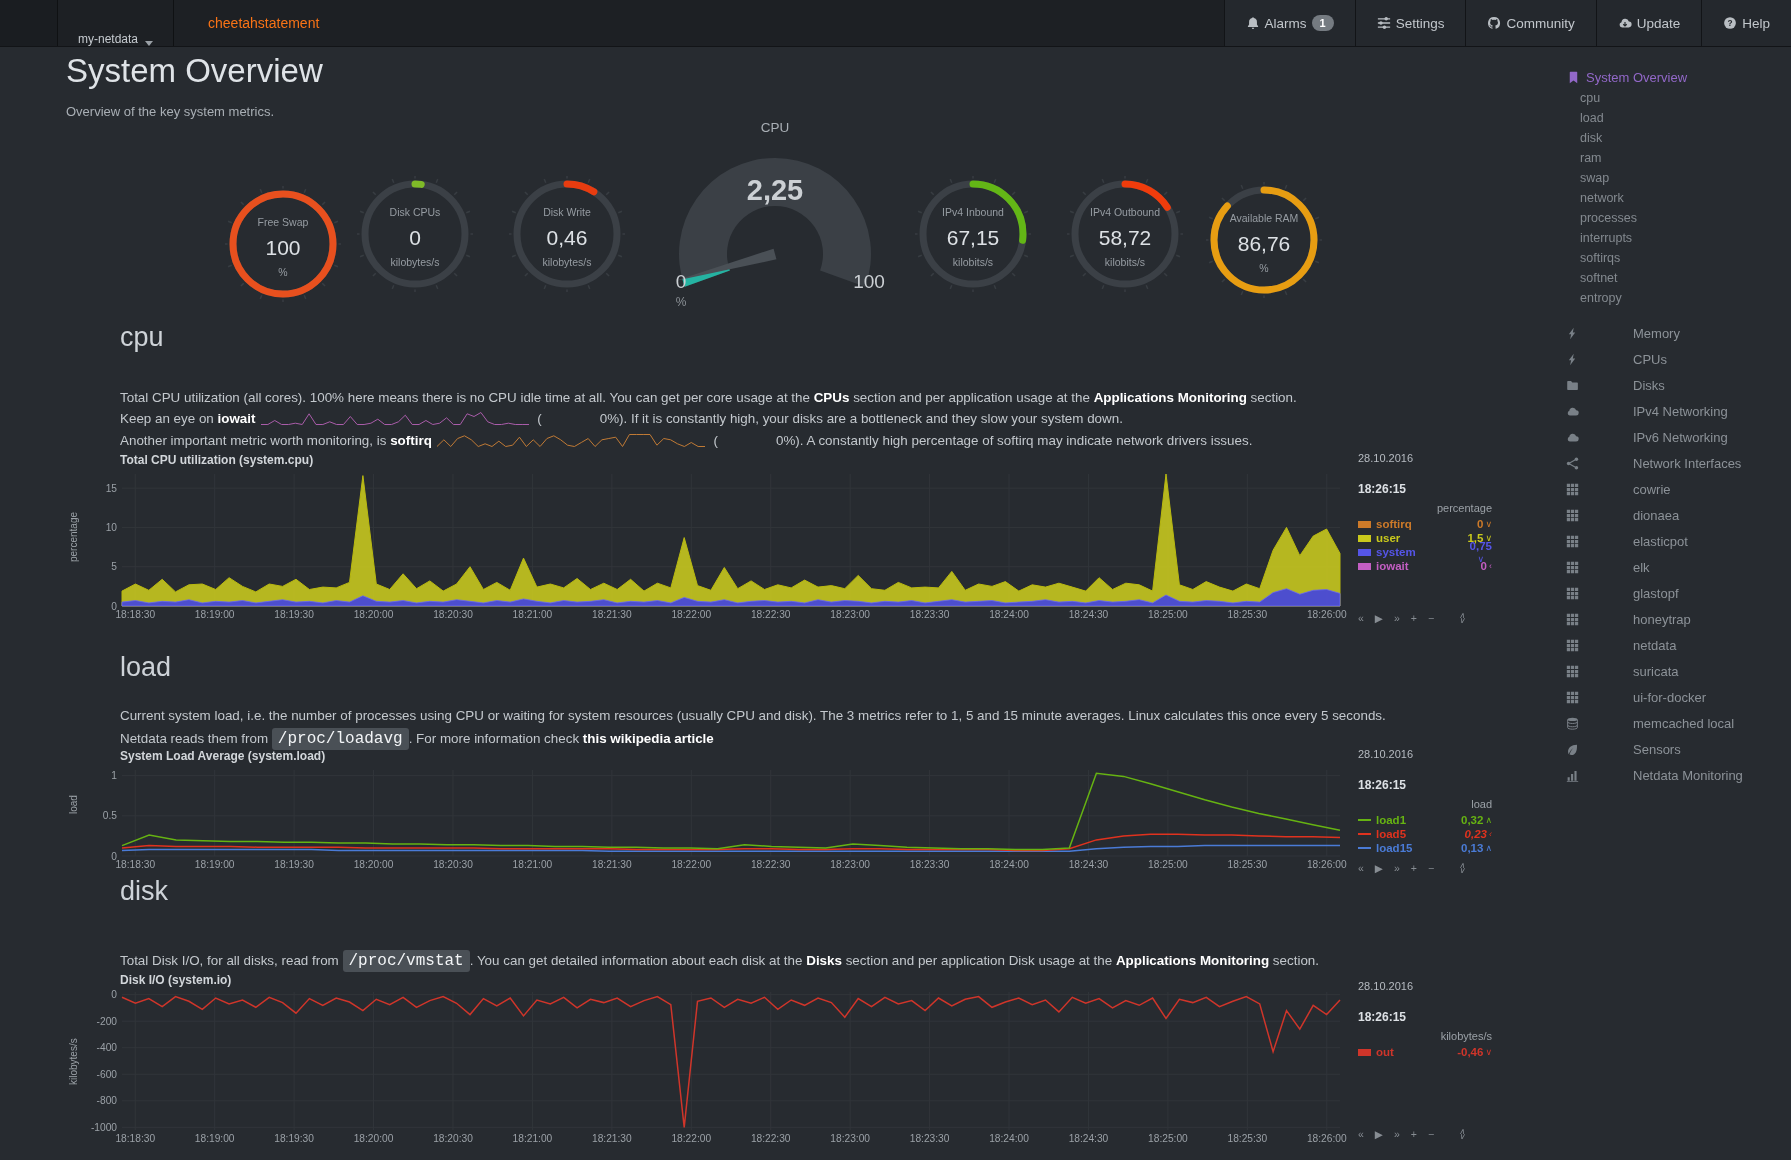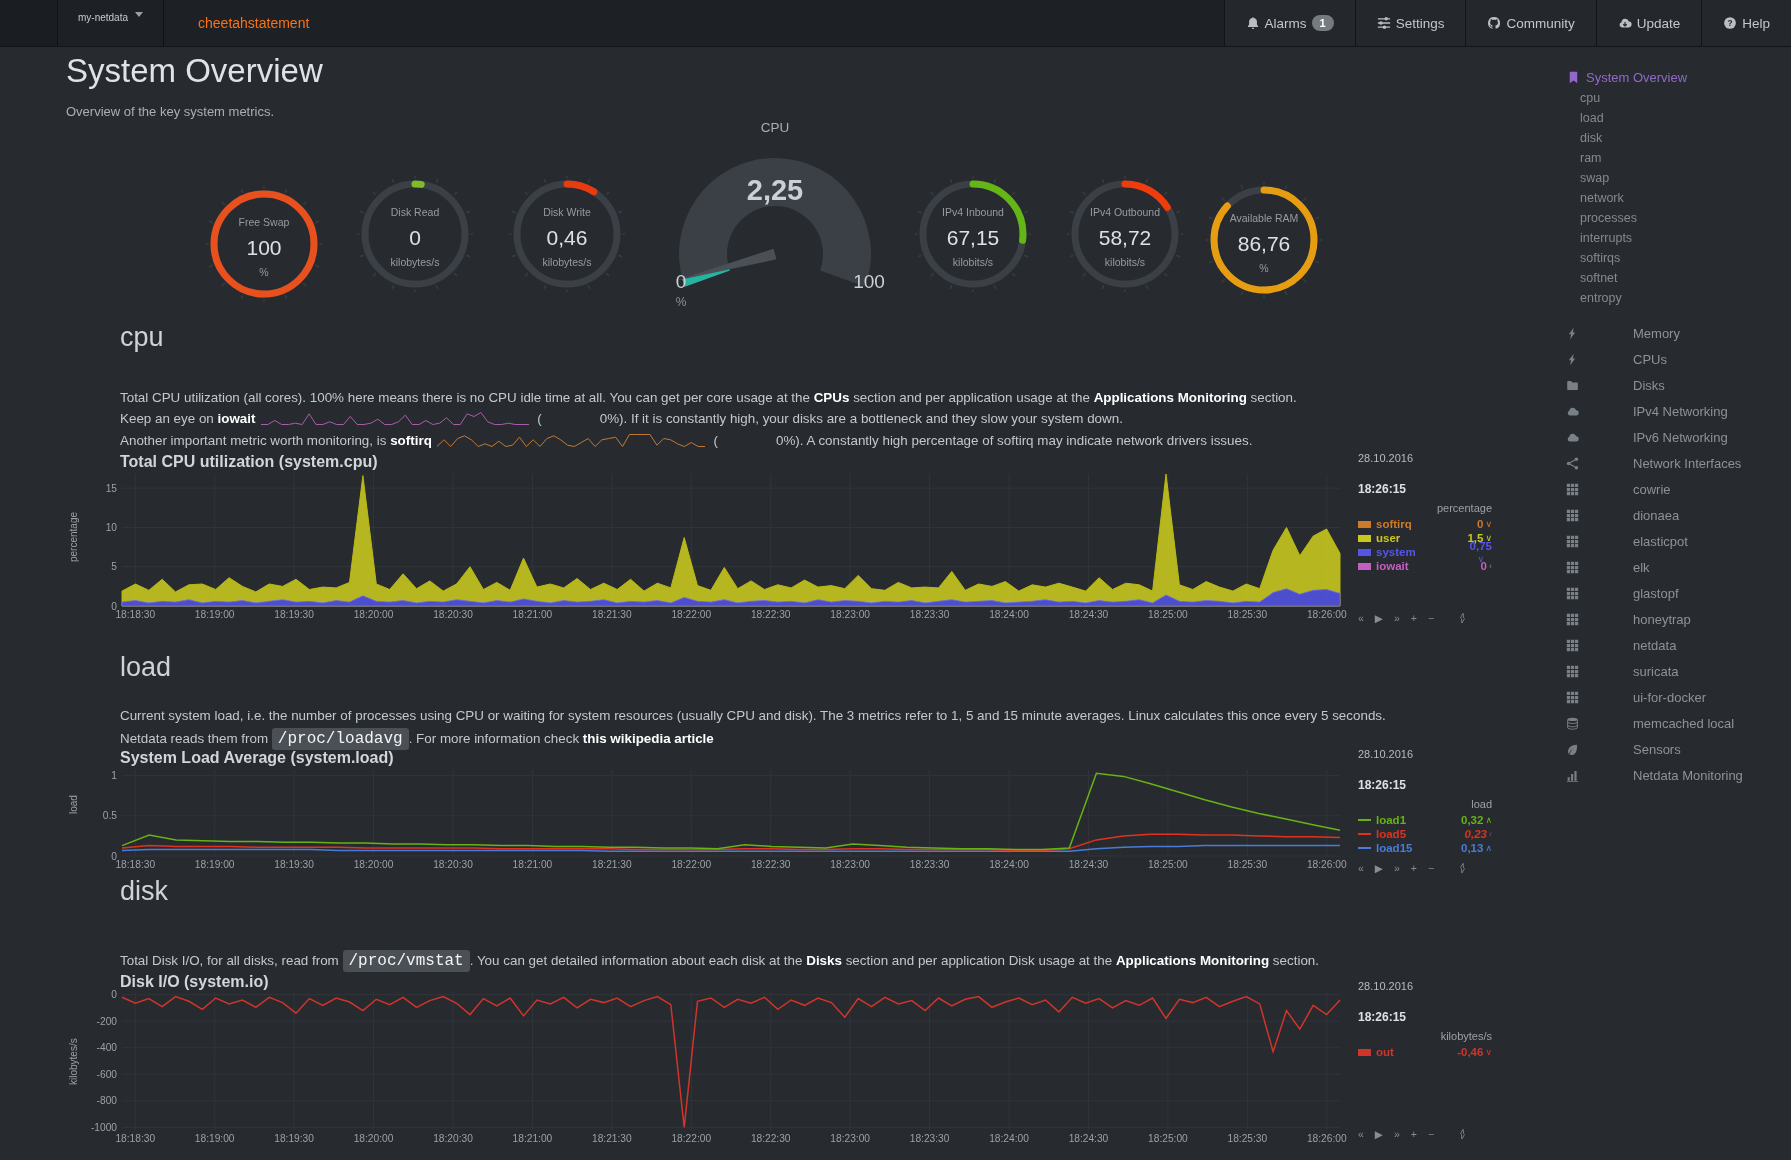--- a/index.html
+++ b/index.html
@@ -2,22 +2,22 @@
 <html><head>
 <meta charset="utf-8">
 <style>
   html,body{margin:0;padding:0;background:#1d2024;}
   .app{position:relative;width:1791px;height:1160px;overflow:hidden;background:#272b30;
        font-family:"Liberation Sans",sans-serif;color:#c3c8cd;}
   
   .navbar{position:absolute;left:0;top:0;width:1791px;height:46px;background:#1d2024;
           border-bottom:1px solid #121417;display:flex;align-items:stretch;}
   .nav-corner{width:57px;background:#1a1d21;border-right:1px solid #0f1113;}
-  .host-btn{display:flex;align-items:flex-start;padding:12px 20px;border-right:1px solid #0f1113;
-            color:#c6cbd0;font-size:10px;cursor:pointer;}
+  .host-btn{display:flex;align-items:flex-end;padding:0 20px;border-right:1px solid #0f1113;
+            color:#c6cbd0;font-size:12px;cursor:pointer;}
   .caret{width:0;height:0;border-left:4px solid transparent;border-right:4px solid transparent;
          border-top:5px solid #9aa0a6;margin-left:7px;}
   .brand{display:flex;align-items:center;margin-left:34px;font-size:14px;color:#f97316;}
   .nav-right{margin-left:auto;display:flex;align-items:stretch;}
   .nav-btn{display:flex;align-items:center;gap:5px;padding:0 21px;border-left:1px solid #121417;
            background:#24282d;color:#c2c7cc;font-size:13.5px;cursor:pointer;}
   .n-ico{display:inline-flex;width:14px;height:14px;color:#b9bec3;}
   .n-ico svg{width:14px;height:14px;}
   .badge{background:#757b81;color:#fff;border-radius:10px;font-size:11px;padding:2px 8px;font-weight:bold;}
   
@@ -36,21 +36,21 @@
   .sgauge svg{position:absolute;left:0;top:0;}
   .g-title{position:absolute;left:0;width:116px;top:30px;font-size:10.5px;color:#969ca2;}
   .g-value{position:absolute;left:0;width:116px;top:50px;font-size:21px;color:#dde1e5;}
   .g-units{position:absolute;left:0;width:116px;top:80px;font-size:10.5px;color:#969ca2;}
   .cpu-gauge{position:absolute;left:655px;top:120px;width:240px;height:200px;}
   .cpu-gauge .cg-title{position:absolute;left:0;top:0;width:240px;text-align:center;
                        font-size:13.5px;color:#a9afb5;}
   .cpu-gauge svg{position:absolute;left:0;top:16px;}
   
   .chart{position:absolute;width:1492px;}
-  .c-title{position:absolute;left:48px;top:1px;font-size:16px;font-weight:bold;color:#d2d6da;}
+  .c-title{position:absolute;left:48px;top:1px;font-size:12px;font-weight:bold;color:#d2d6da;}
   .y-unit{position:absolute;left:-4px;top:30px;width:14px;height:110px;
           writing-mode:vertical-rl;transform:rotate(180deg);text-align:center;
           font-size:10px;color:#9ba1a7;}
   .plot{position:absolute;left:0;top:14px;}
   .legend{position:absolute;left:1286px;top:0;width:134px;font-size:11px;}
   .l-date{color:#b6bbc1;font-size:11px;}
   .l-time{color:#dde1e5;font-weight:bold;font-size:12px;margin-top:18px;}
   .l-units{color:#9ba1a7;text-align:right;margin:6px 0 3px 0;}
   .l-row{display:flex;align-items:center;height:14px;font-weight:bold;font-size:11.5px;cursor:pointer;}
   .l-swatch{width:13px;height:7px;margin-right:5px;flex:none;}
@@ -133,21 +133,21 @@
             </svg>
           </span>
         <span>Help</span>
       </div>
     </div>
   </div>
 
   <div class="h1">System Overview</div>
   <div class="subtitle">Overview of the key system metrics.</div>
 
-  <div class="sgauge" style="left:206px;top:186px">
+  <div class="sgauge" style="left:225px;top:186px">
     <svg width="116" height="116">
         <line x1="113.5" y1="58" x2="117.5" y2="58" stroke="#383d42" stroke-width="1.5"></line>
         <line x1="109.27531405437642" y1="79.23893049626248" x2="112.97083218442157" y2="80.76966422572283" stroke="#383d42" stroke-width="1.5"></line>
         <line x1="97.24442635585339" y1="97.24442635585339" x2="100.07285348059958" y2="100.07285348059958" stroke="#383d42" stroke-width="1.5"></line>
         <line x1="79.23893049626248" y1="109.27531405437642" x2="80.76966422572285" y2="112.97083218442157" stroke="#383d42" stroke-width="1.5"></line>
         <line x1="58" y1="113.5" x2="58.00000000000001" y2="117.5" stroke="#383d42" stroke-width="1.5"></line>
         <line x1="36.76106950373752" y1="109.27531405437642" x2="35.230335774277165" y2="112.97083218442157" stroke="#383d42" stroke-width="1.5"></line>
         <line x1="18.755573644146615" y1="97.24442635585339" x2="15.927146519400424" y2="100.07285348059958" stroke="#383d42" stroke-width="1.5"></line>
         <line x1="6.724685945623584" y1="79.2389304962625" x2="3.0291678155784396" y2="80.76966422572285" stroke="#383d42" stroke-width="1.5"></line>
         <line x1="2.5" y1="58.00000000000001" x2="-1.5" y2="58.00000000000001" stroke="#383d42" stroke-width="1.5"></line>
@@ -179,21 +179,21 @@
         <line x1="6.724685945623577" y1="36.761069503737524" x2="3.0291678155784325" y2="35.230335774277165" stroke="#383d42" stroke-width="1.5"></line>
         <line x1="18.7555736441466" y1="18.755573644146615" x2="15.92714651940041" y2="15.927146519400424" stroke="#383d42" stroke-width="1.5"></line>
         <line x1="36.76106950373749" y1="6.724685945623598" x2="35.23033577427712" y2="3.029167815578454" stroke="#383d42" stroke-width="1.5"></line>
         <line x1="57.99999999999999" y1="2.5" x2="57.999999999999986" y2="-1.5" stroke="#383d42" stroke-width="1.5"></line>
         <line x1="79.2389304962625" y1="6.724685945623591" x2="80.76966422572286" y2="3.0291678155784467" stroke="#383d42" stroke-width="1.5"></line>
         <line x1="97.24442635585338" y1="18.7555736441466" x2="100.07285348059958" y2="15.92714651940041" stroke="#383d42" stroke-width="1.5"></line>
         <line x1="109.2753140543764" y1="36.76106950373749" x2="112.97083218442154" y2="35.23033577427712" stroke="#383d42" stroke-width="1.5"></line>
         <circle cx="58" cy="58" r="50" fill="none" stroke="#3b4046" stroke-width="7"></circle>
         <circle cx="58" cy="58" r="50" fill="none" stroke="#7fba28" stroke-width="7" transform="rotate(-90 58 58)" stroke-dasharray="6.3 314.2" stroke-linecap="round"></circle>
       </svg>
-    <div class="g-title">Disk Read</div>
+    <div class="g-title">Disk CPUs</div>
     <div class="g-value">0</div>
     <div class="g-units">kilobytes/s</div>
   </div>
   <div class="sgauge" style="left:509px;top:176px">
     <svg width="116" height="116">
         <line x1="113.5" y1="58" x2="117.5" y2="58" stroke="#383d42" stroke-width="1.5"></line>
         <line x1="109.27531405437642" y1="79.23893049626248" x2="112.97083218442157" y2="80.76966422572283" stroke="#383d42" stroke-width="1.5"></line>
         <line x1="97.24442635585339" y1="97.24442635585339" x2="100.07285348059958" y2="100.07285348059958" stroke="#383d42" stroke-width="1.5"></line>
         <line x1="79.23893049626248" y1="109.27531405437642" x2="80.76966422572285" y2="112.97083218442157" stroke="#383d42" stroke-width="1.5"></line>
         <line x1="58" y1="113.5" x2="58.00000000000001" y2="117.5" stroke="#383d42" stroke-width="1.5"></line>

